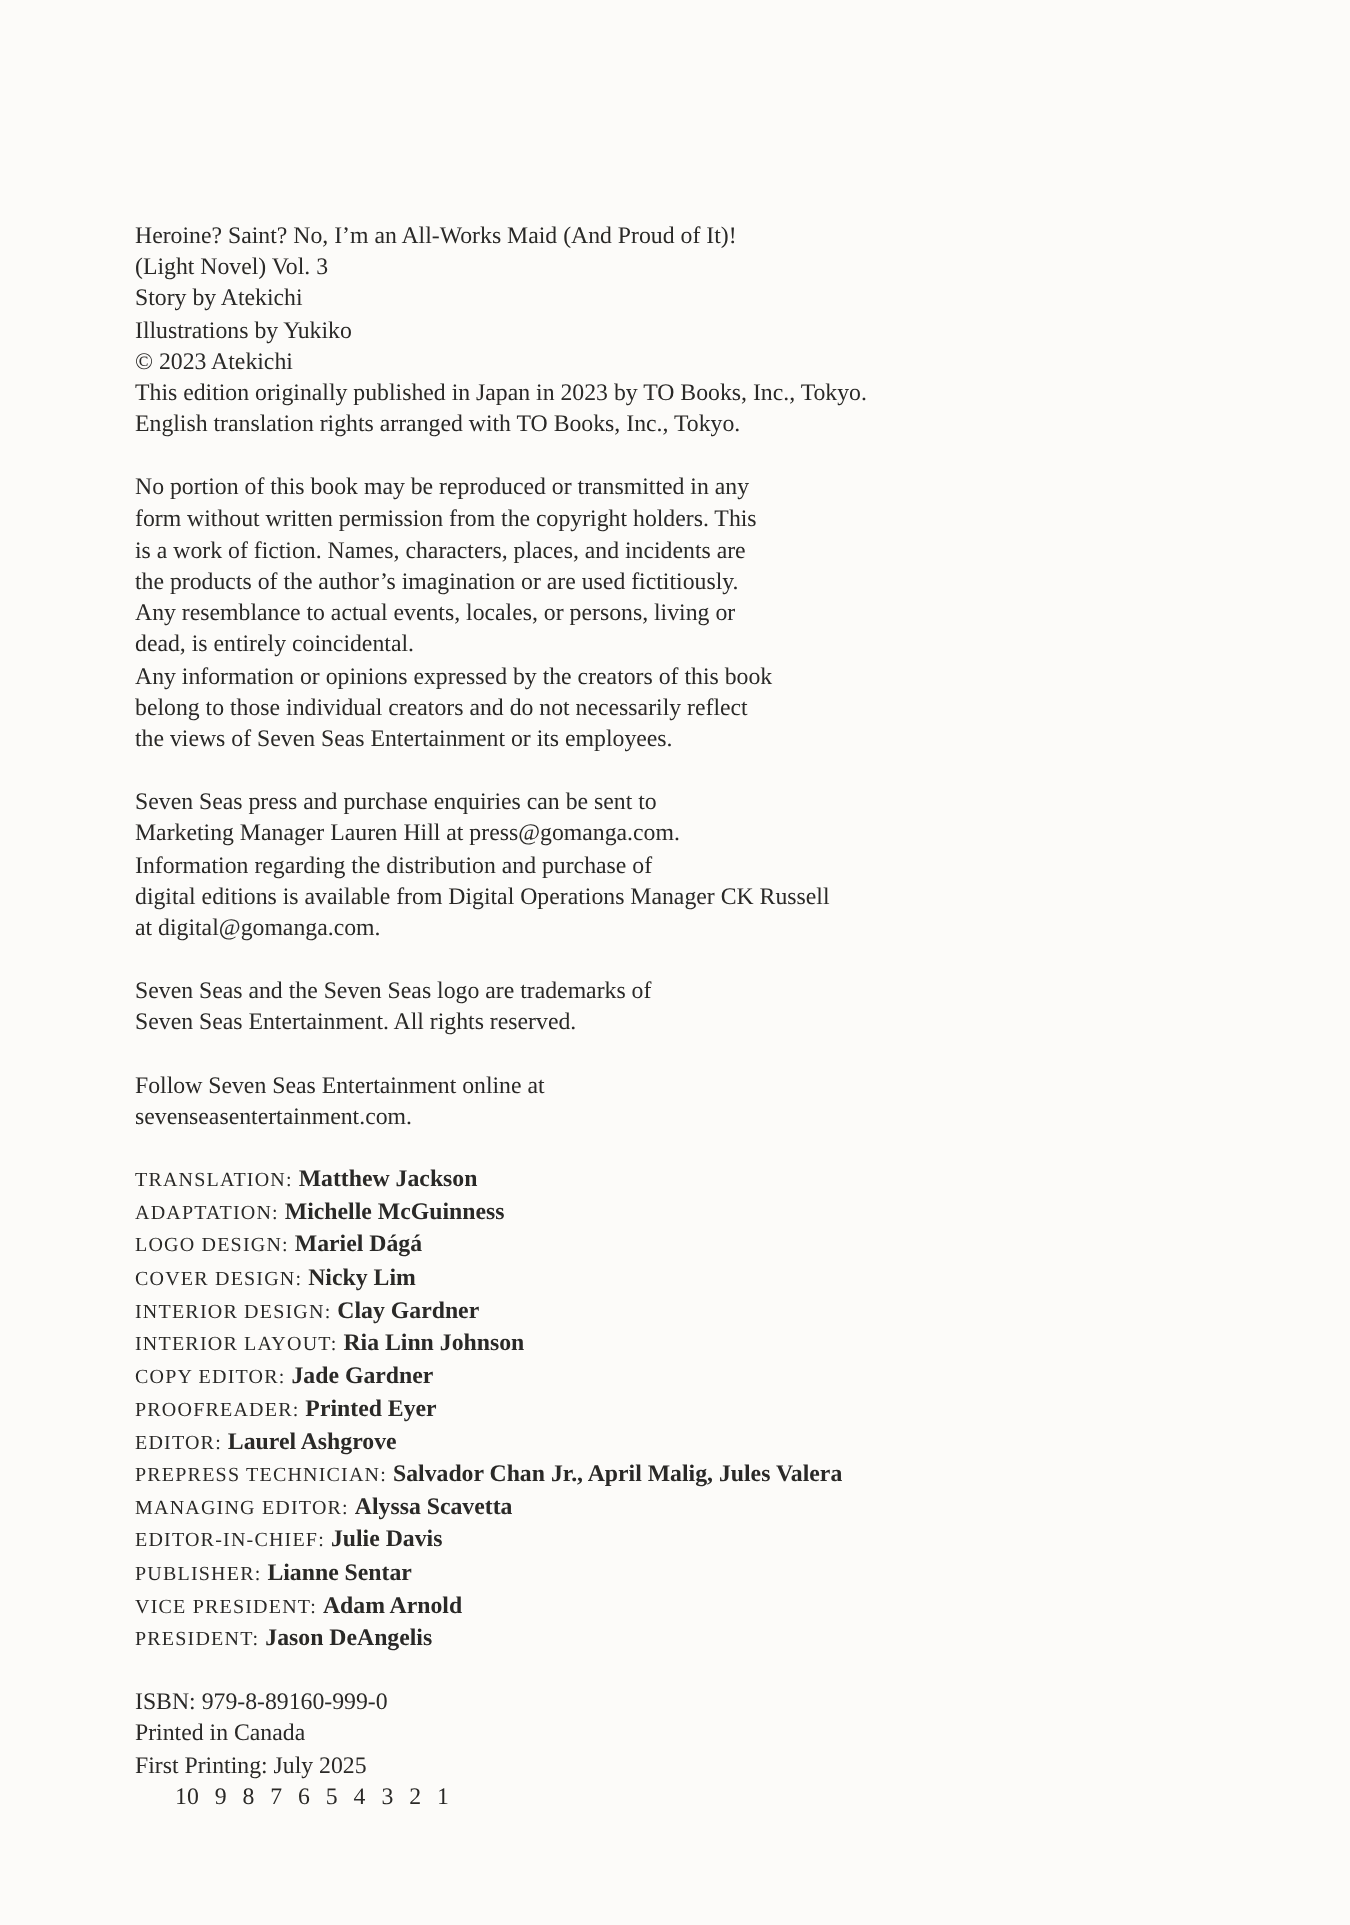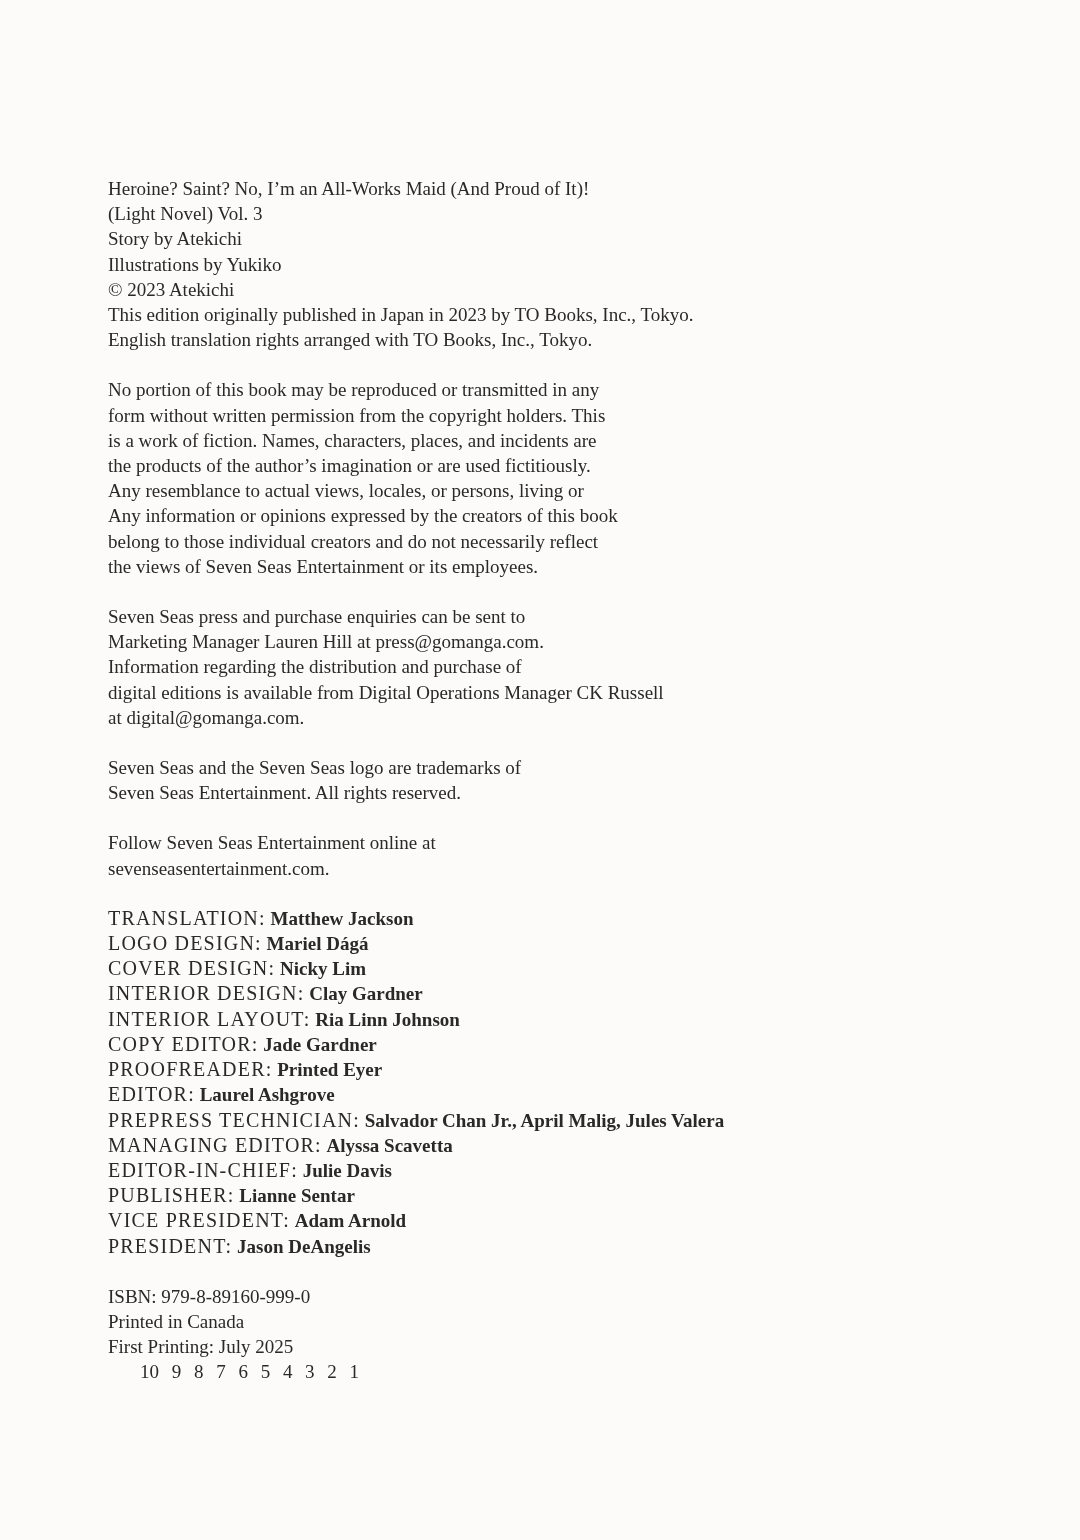--- a/index.html
+++ b/index.html
@@ -23,21 +23,21 @@
     padding: 176px 44px 0 108px;
     overflow: hidden;
   }
   .block {
     margin: 0 0 25px 0;
   }
   .line {
     white-space: nowrap;
   }
   .credit-role {
-    font-size: 20px;
+    font-size: 16px;
     letter-spacing: 0.06em;
   }
   .credit-name {
     font-size: 19px;
     font-weight: bold;
   }
   .print-run {
     word-spacing: 0.42em;
     margin-left: 32px;
   }
@@ -55,21 +55,22 @@
     <div class="line">© 2023 Atekichi</div>
     <div class="line">This edition originally published in Japan in 2023 by TO Books, Inc., Tokyo.</div>
     <div class="line">English translation rights arranged with TO Books, Inc., Tokyo.</div>
   </section>
 
   <section class="block">
     <div class="line">No portion of this book may be reproduced or transmitted in any</div>
     <div class="line">form without written permission from the copyright holders. This</div>
     <div class="line">is a work of fiction. Names, characters, places, and incidents are</div>
     <div class="line">the products of the author’s imagination or are used fictitiously.</div>
-    <div class="line">Any resemblance to actual views, locales, or persons, living or</div>
+    <div class="line">Any resemblance to actual events, locales, or persons, living or</div>
+    <div class="line">dead, is entirely coincidental.</div>
     <div class="line">Any information or opinions expressed by the creators of this book</div>
     <div class="line">belong to those individual creators and do not necessarily reflect</div>
     <div class="line">the views of Seven Seas Entertainment or its employees.</div>
   </section>
 
   <section class="block">
     <div class="line">Seven Seas press and purchase enquiries can be sent to</div>
     <div class="line">Marketing Manager Lauren Hill at press@gomanga.com.</div>
     <div class="line">Information regarding the distribution and purchase of</div>
     <div class="line">digital editions is available from Digital Operations Manager CK Russell</div>
@@ -81,20 +82,21 @@
     <div class="line">Seven Seas Entertainment. All rights reserved.</div>
   </section>
 
   <section class="block">
     <div class="line">Follow Seven Seas Entertainment online at</div>
     <div class="line">sevenseasentertainment.com.</div>
   </section>
 
   <section class="block">
     <div class="line"><span class="credit-role">TRANSLATION:</span> <span class="credit-name">Matthew Jackson</span></div>
+    <div class="line"><span class="credit-role">ADAPTATION:</span> <span class="credit-name">Michelle McGuinness</span></div>
     <div class="line"><span class="credit-role">LOGO DESIGN:</span> <span class="credit-name">Mariel Dágá</span></div>
     <div class="line"><span class="credit-role">COVER DESIGN:</span> <span class="credit-name">Nicky Lim</span></div>
     <div class="line"><span class="credit-role">INTERIOR DESIGN:</span> <span class="credit-name">Clay Gardner</span></div>
     <div class="line"><span class="credit-role">INTERIOR LAYOUT:</span> <span class="credit-name">Ria Linn Johnson</span></div>
     <div class="line"><span class="credit-role">COPY EDITOR:</span> <span class="credit-name">Jade Gardner</span></div>
     <div class="line"><span class="credit-role">PROOFREADER:</span> <span class="credit-name">Printed Eyer</span></div>
     <div class="line"><span class="credit-role">EDITOR:</span> <span class="credit-name">Laurel Ashgrove</span></div>
     <div class="line"><span class="credit-role">PREPRESS TECHNICIAN:</span> <span class="credit-name">Salvador Chan Jr., April Malig, Jules Valera</span></div>
     <div class="line"><span class="credit-role">MANAGING EDITOR:</span> <span class="credit-name">Alyssa Scavetta</span></div>
     <div class="line"><span class="credit-role">EDITOR-IN-CHIEF:</span> <span class="credit-name">Julie Davis</span></div>

